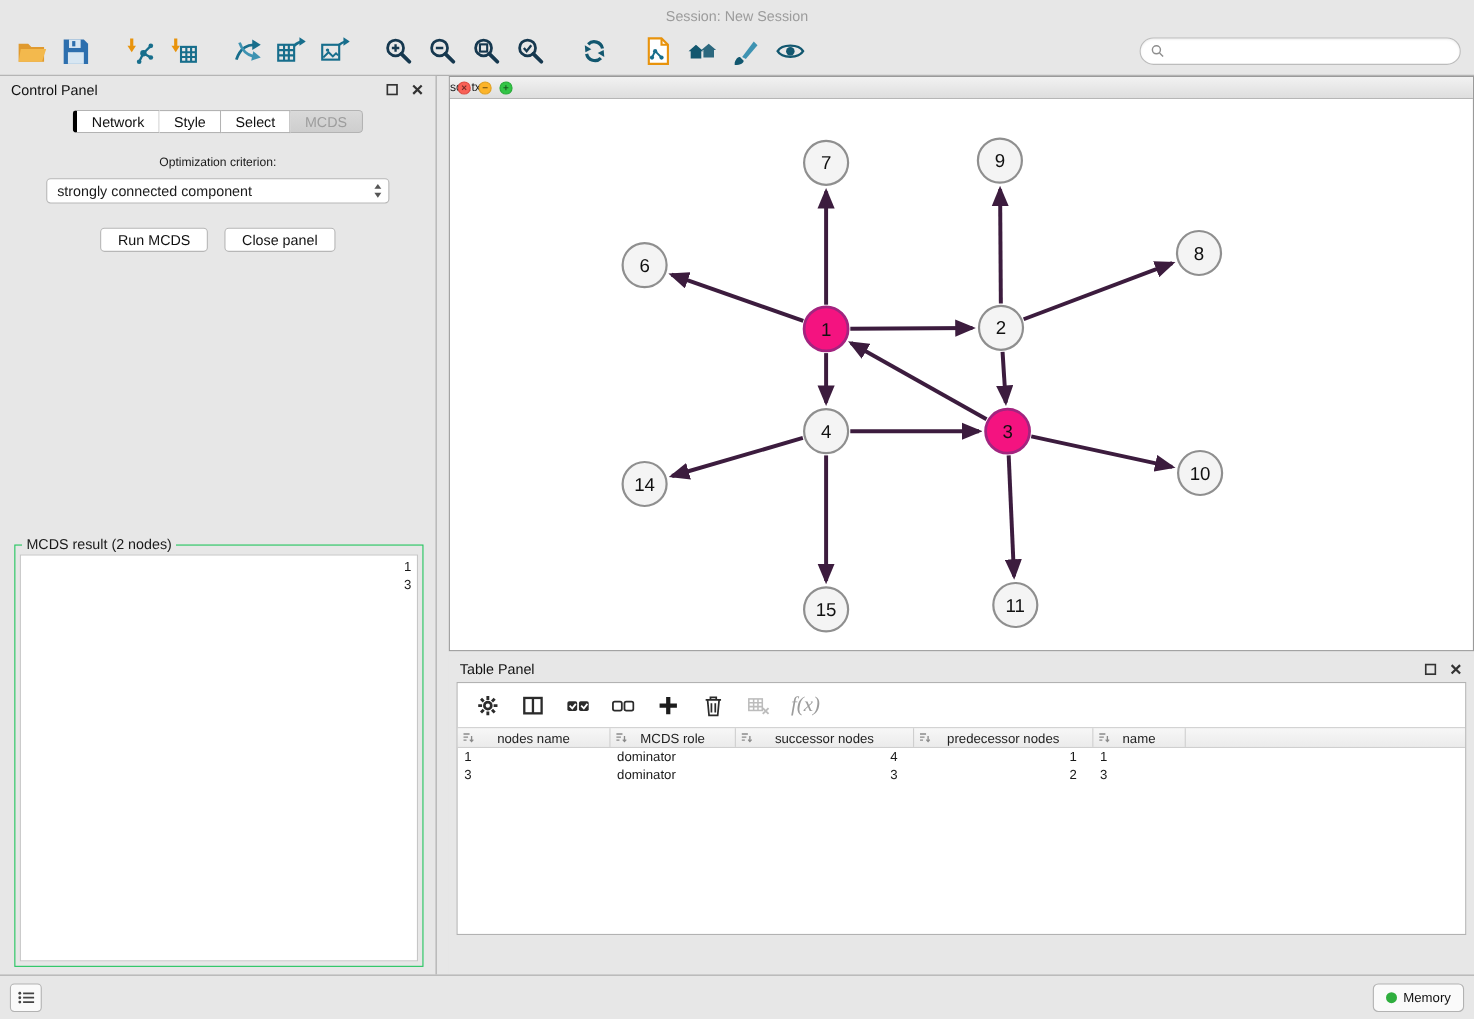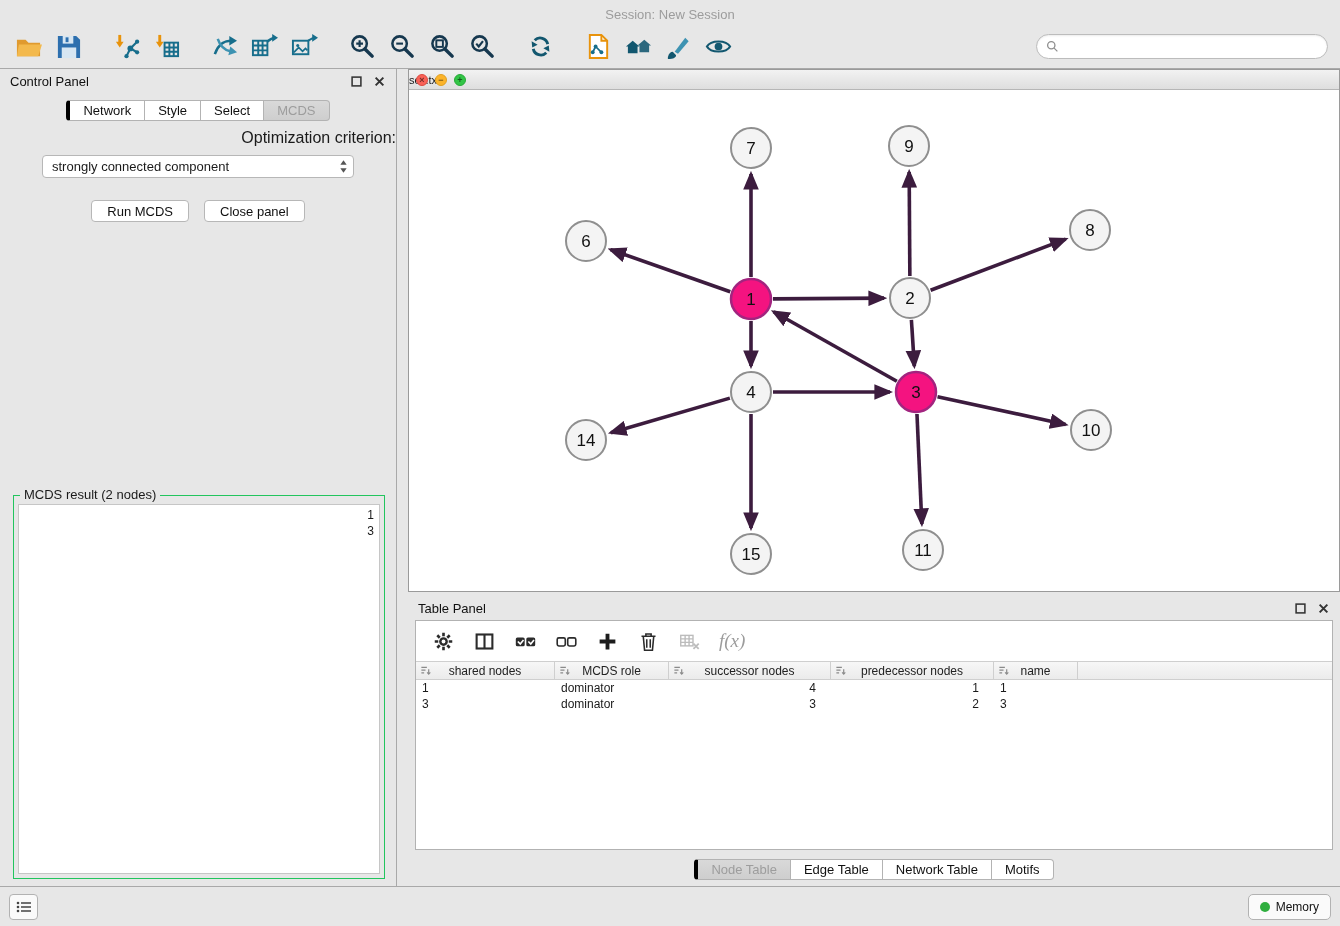--- a/index.html
+++ b/index.html
@@ -24,21 +24,21 @@
   .ph-ic svg { width:11px; height:11px; }
   .seg-tabs { display:flex; justify-content:center; }
   .seg-tab { height:21px; display:flex; align-items:center; padding:0 13px; background:#fff; border:1px solid #b3b3b3; border-left:none; font-size:13px; cursor:pointer; color:#111; white-space:nowrap; }
   .seg-tab:first-child { border-left:4px solid #000000; border-radius:4px 0 0 4px; }
   .seg-tab:last-child { border-radius:0 4px 4px 0; }
   .seg-tab.active { background:linear-gradient(#d9d9d9,#cecece); color:#9d9d9d; }
 
   
   .control-panel { position:absolute; top:69px; left:0; width:397px; bottom:40px; background:#e7e7e7; border-right:1px solid #a9a9a9; }
   .ctrl-tabs-wrap { margin-top:7px; }
-  .opt-label { text-align:right; margin-top:8px; font-size:16px; }
+  .opt-label { text-align:center; margin-top:21px; font-size:11px; }
   .dropdown { width:312px; height:23px; margin:8px auto 0; background:#fff; border:1px solid #b7b7b7; border-radius:4px; display:flex; align-items:center; padding:0 5px 0 9px; font-size:13px; cursor:pointer; }
   .dropdown .dd-val { flex:1; }
   .dd-arrows svg { width:9px; height:15px; display:block; }
   .btn-row { display:flex; justify-content:center; gap:15px; margin-top:22px; }
   .mac-btn { height:22px; padding:0 15px; background:#fff; border:1px solid #b7b7b7; border-radius:4px; font-size:13px; font-family:inherit; cursor:pointer; color:#111; }
   .result-group { position:absolute; left:13px; right:11px; top:426px; bottom:7px; border:1px solid #22c55e;text-align:right; }
   .rg-title { position:absolute; top:-9px; left:6px; background:#e7e7e7; padding:0 4px; font-size:13px; }
   .rg-text { position:absolute; top:8px; left:4px; right:4px; bottom:4px; background:#fff; border:1px solid #c6c6c6; font-size:12px; line-height:16px; padding:2px 5px; white-space:pre; overflow:auto; }
 
   
@@ -421,21 +421,21 @@
           </div>
           <span class="fx-label">f(x)</span>
         </div>
       <div class="tbl-header" id="tbl-header">
           <div class="tbl-hcell" style="width: 139px;">
             <svg viewBox="0 0 12 12">
               <path d="M1.5 2.5h6M1.5 5.5h4.5M1.5 8.5h3" stroke="#8a8a8a" stroke-width="1.3" fill="none"></path>
               <path d="M9.5 4.5v5" stroke="#8a8a8a" stroke-width="1.3"></path>
               <path d="M7.8 8l1.7 2 1.7-2" fill="none" stroke="#8a8a8a" stroke-width="1.3"></path>
             </svg>
-            <span>shared nodes</span>
+            <span>nodes name</span>
           </div>
           <div class="tbl-hcell" style="width: 114px;">
             <svg viewBox="0 0 12 12">
               <path d="M1.5 2.5h6M1.5 5.5h4.5M1.5 8.5h3" stroke="#8a8a8a" stroke-width="1.3" fill="none"></path>
               <path d="M9.5 4.5v5" stroke="#8a8a8a" stroke-width="1.3"></path>
               <path d="M7.8 8l1.7 2 1.7-2" fill="none" stroke="#8a8a8a" stroke-width="1.3"></path>
             </svg>
             <span>MCDS role</span>
           </div>
           <div class="tbl-hcell" style="width: 162px;">
@@ -471,28 +471,20 @@
             <div class="tbl-cell" style="width: 163px; text-align: right; padding-right: 15px;">1</div>
             <div class="tbl-cell" style="width: 84px; text-align: left;">1</div>
           </div>
           <div class="tbl-row">
             <div class="tbl-cell" style="width: 139px; text-align: left;">3</div>
             <div class="tbl-cell" style="width: 114px; text-align: left;">dominator</div>
             <div class="tbl-cell" style="width: 162px; text-align: right; padding-right: 15px;">3</div>
             <div class="tbl-cell" style="width: 163px; text-align: right; padding-right: 15px;">2</div>
             <div class="tbl-cell" style="width: 84px; text-align: left;">3</div>
           </div>
-        </div>
-    </div>
-    <div class="tp-footer">
-      <div class="seg-tabs" id="tp-tabs">
-          <div class="seg-tab active">Node Table</div>
-          <div class="seg-tab">Edge Table</div>
-          <div class="seg-tab">Network Table</div>
-          <div class="seg-tab">Motifs</div>
         </div>
     </div>
   </div>
 
   <div class="status-bar">
     <div class="sb-left-btn">
       <svg viewBox="0 0 16 14">
           <path d="M5 3h10M5 7h10M5 11h10" stroke="#444" stroke-width="1.6"></path>
           <circle cx="2" cy="3" r="1.3" fill="#444"></circle>
           <circle cx="2" cy="7" r="1.3" fill="#444"></circle>

